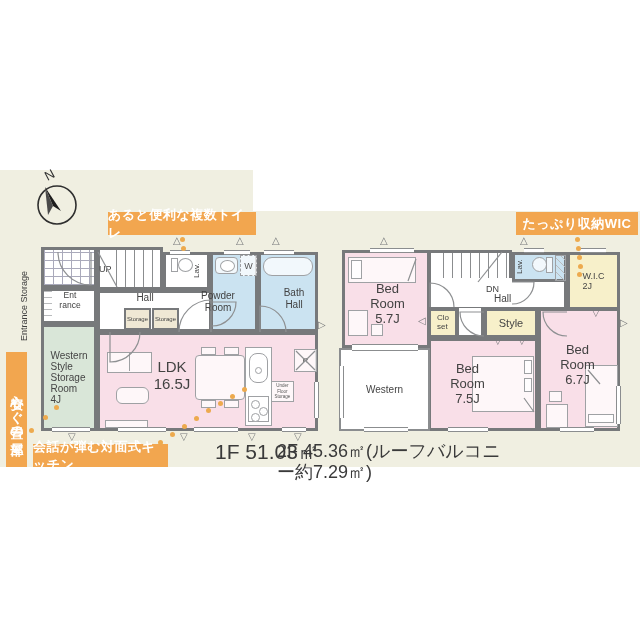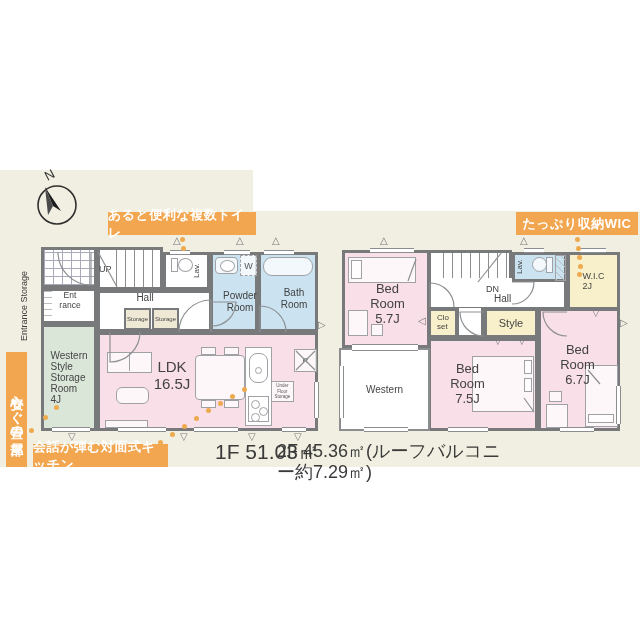--- a/index.html
+++ b/index.html
@@ -105,24 +105,24 @@
 Floor
 Storage</span>
     </div>
 
     <span class="lbl vup" style="left:19px;top:262px;height:88px;font-size:9px;color:#3d3d3d;">Entrance Storage</span>
     <span class="lbl" style="left:50px;top:291px;width:40px;font-size:8.5px;">Ent
 rance</span>
     <span class="lbl" style="left:99px;top:264px;font-size:9px;">UP</span>
     <span class="lbl" style="left:128px;top:292px;width:34px;font-size:10px;">Hall</span>
     <span class="lbl vup" style="left:192px;top:256px;height:30px;font-size:8px;">Lav.</span>
-    <span class="lbl" style="left:216px;top:290px;width:48px;font-size:10px;">Powder
+    <span class="lbl" style="left:194px;top:290px;width:48px;font-size:10px;">Powder
 Room</span>
     <span class="lbl" style="left:272px;top:287px;width:44px;font-size:10px;">Bath
-Room</span>
+Hall</span>
     <span class="lbl" style="left:142px;top:358px;width:60px;font-size:15px;">LDK
 16.5J</span>
   </div>
 
   <div class="abs">
     <div class="room pink" style="left:342px;top:250px;width:88px;height:98px;"></div>
     <div class="room white" style="left:428px;top:250px;width:84px;height:33px;"></div>
     <div class="abs steps" style="left:443px;top:253px;width:66px;height:27px;"></div>
     <div class="room white" style="left:428px;top:278px;width:139px;height:32px;border-top:none;"></div>
     <div class="room white" style="left:456px;top:308px;width:28px;height:30px;border-top:none;"></div>

